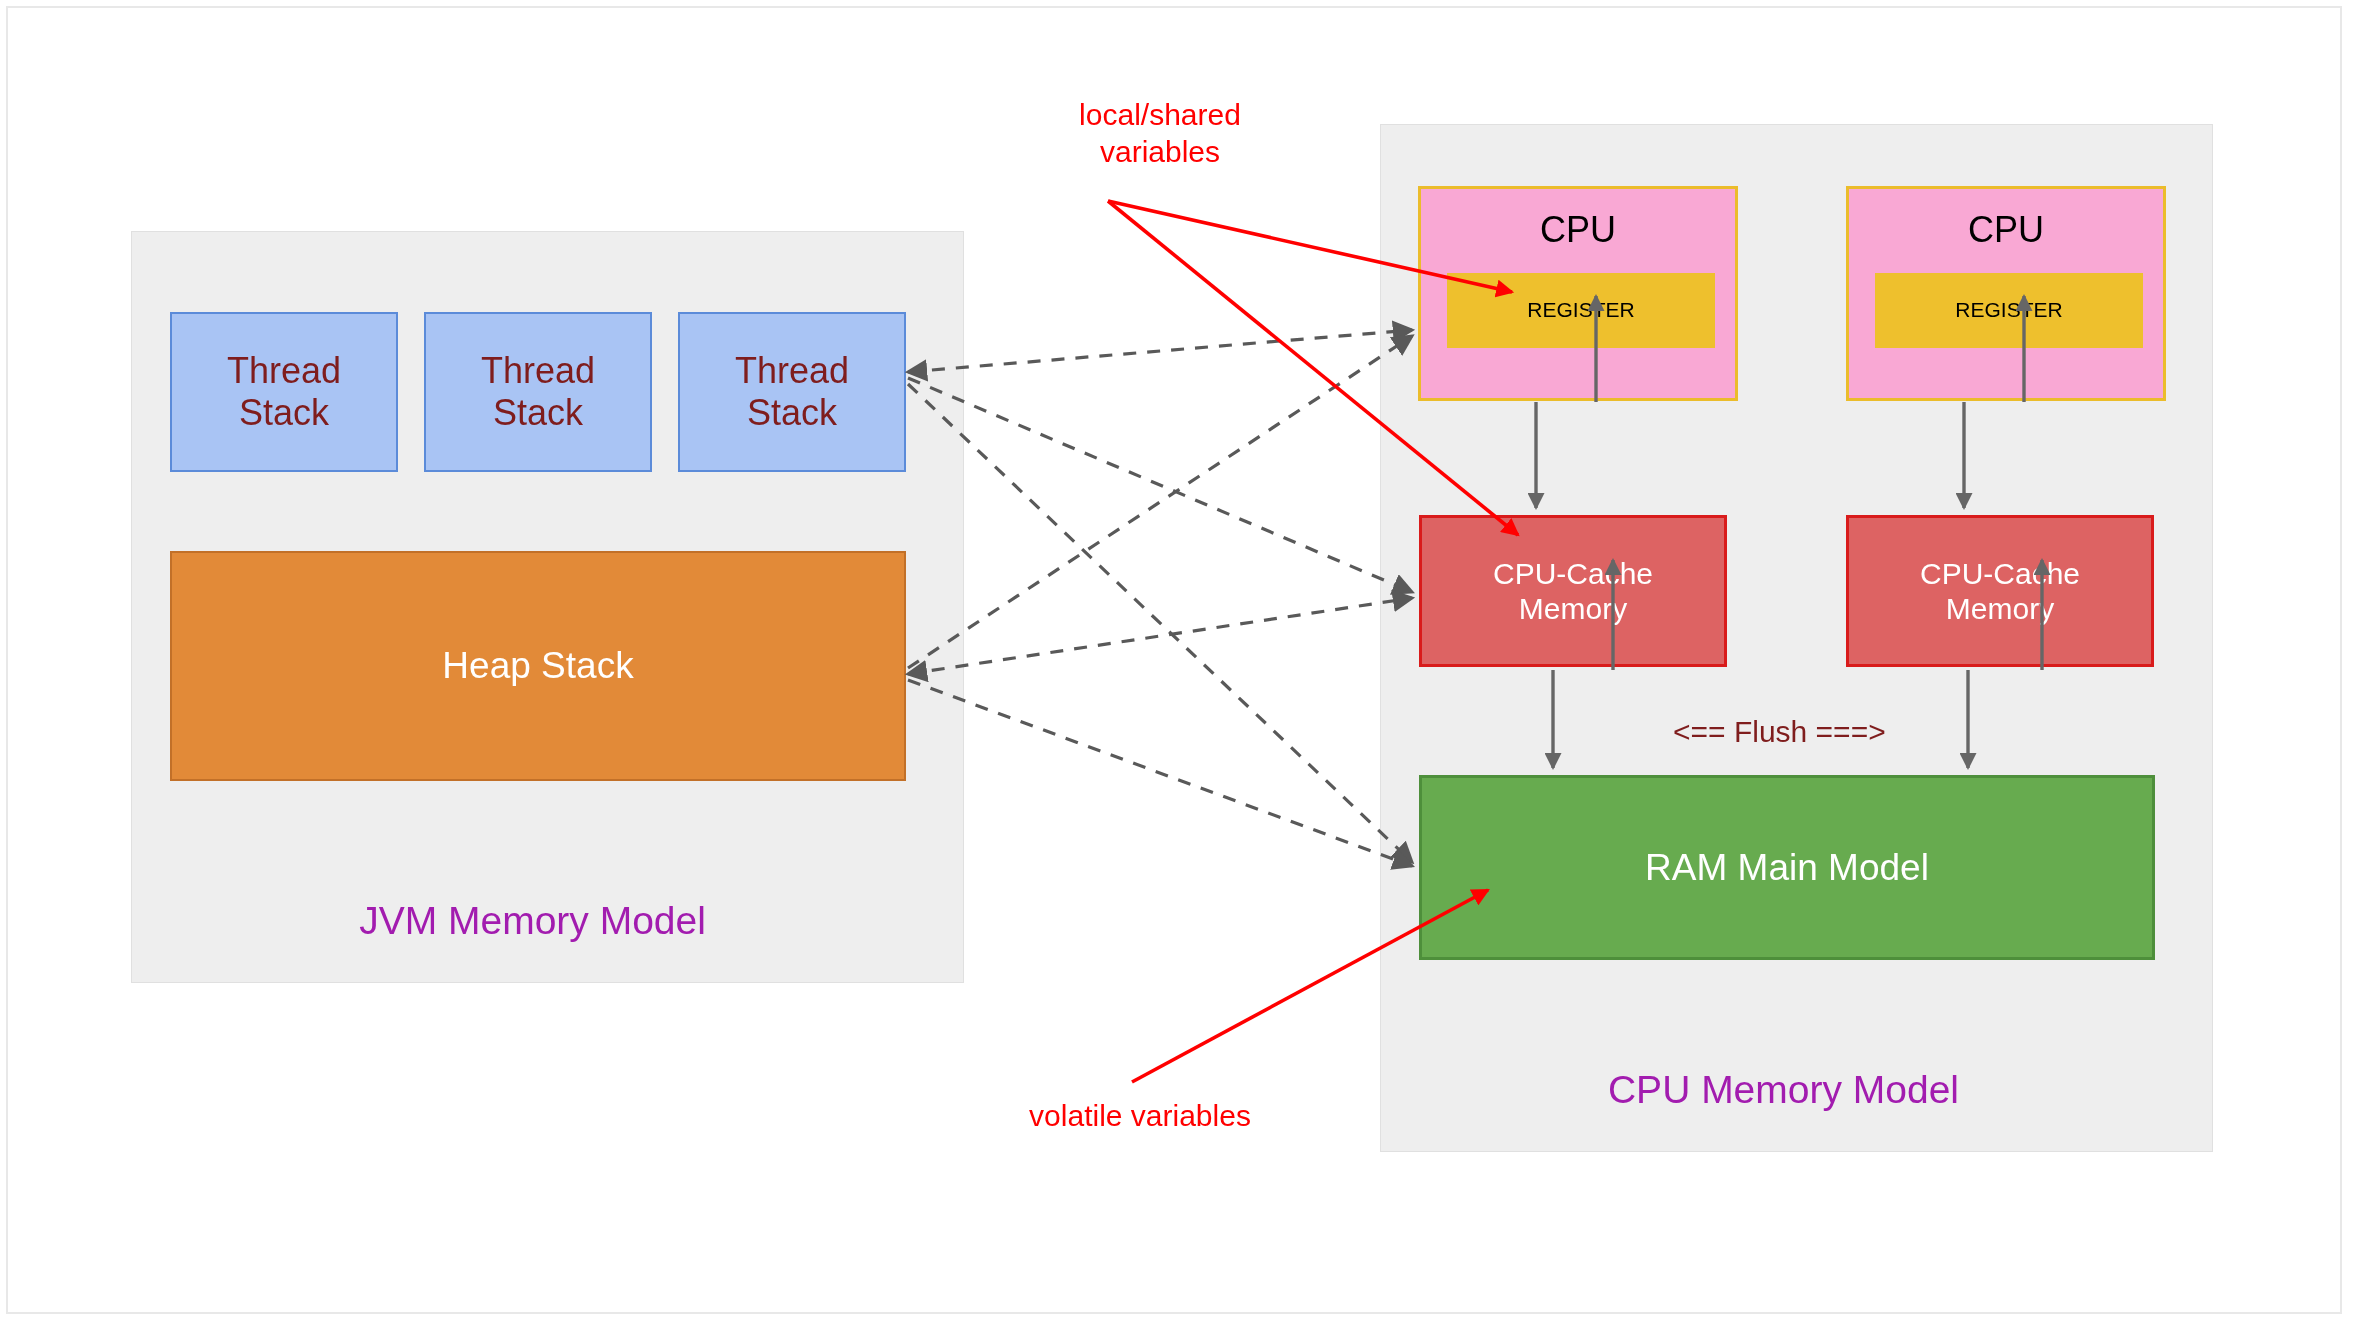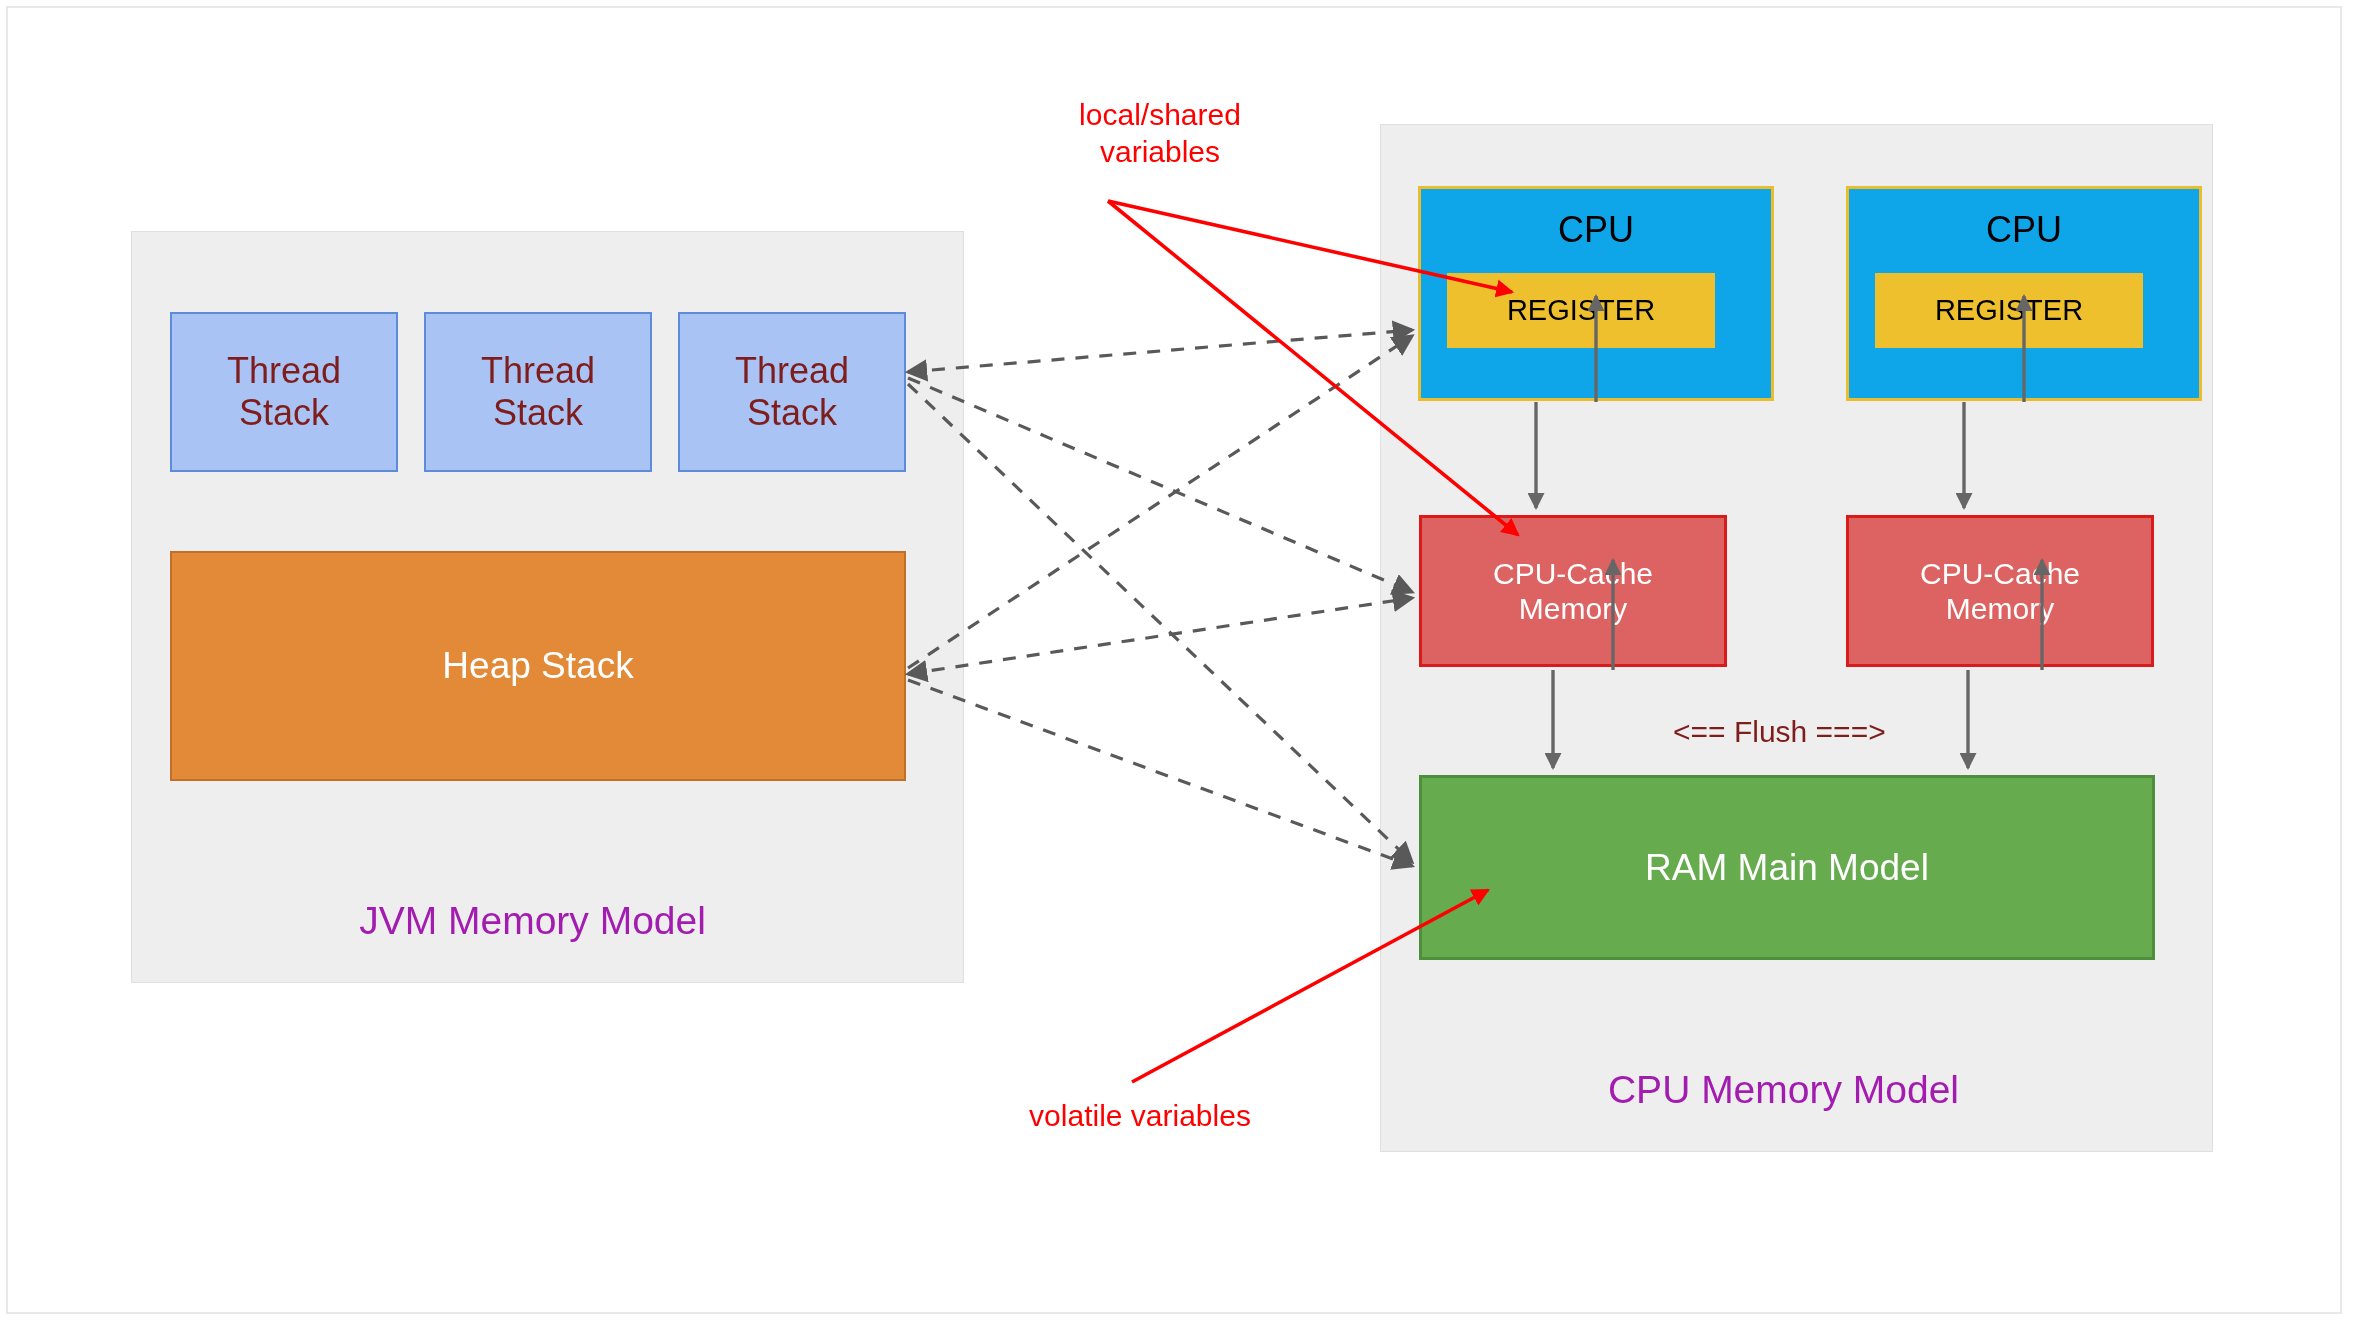--- a/index.html
+++ b/index.html
@@ -91,23 +91,23 @@
     left: 170px;
     top: 551px;
     width: 736px;
     height: 230px;
     background: #e28a38;
     border: 2px solid #c27028;
     color: #ffffff;
     font-size: 37px;
   }
   .cpu-box {
-    background: #0ea5e9;
+    background: #f9a8d4;
     border: 3px solid #ebbc2b;
-    width: 356px;
+    width: 320px;
     height: 215px;
     top: 186px;
   }
   #cpu-box-1 { left: 1418px; }
   #cpu-box-2 { left: 1846px; }
   .cpu-title {
     position: absolute;
     left: 0; right: 0;
     top: 20px;
     text-align: center;
@@ -117,21 +117,21 @@
   .register {
     position: absolute;
     left: 26px;
     top: 84px;
     width: 268px;
     height: 75px;
     background: #eec02d;
     display: flex;
     align-items: center;
     justify-content: center;
-    font-size: 29px;
+    font-size: 21px;
     color: #000000;
   }
   .cache-box {
     background: #dd6363;
     border: 3px solid #d91b1b;
     width: 308px;
     height: 152px;
     top: 515px;
     color: #ffffff;
     font-size: 30px;

